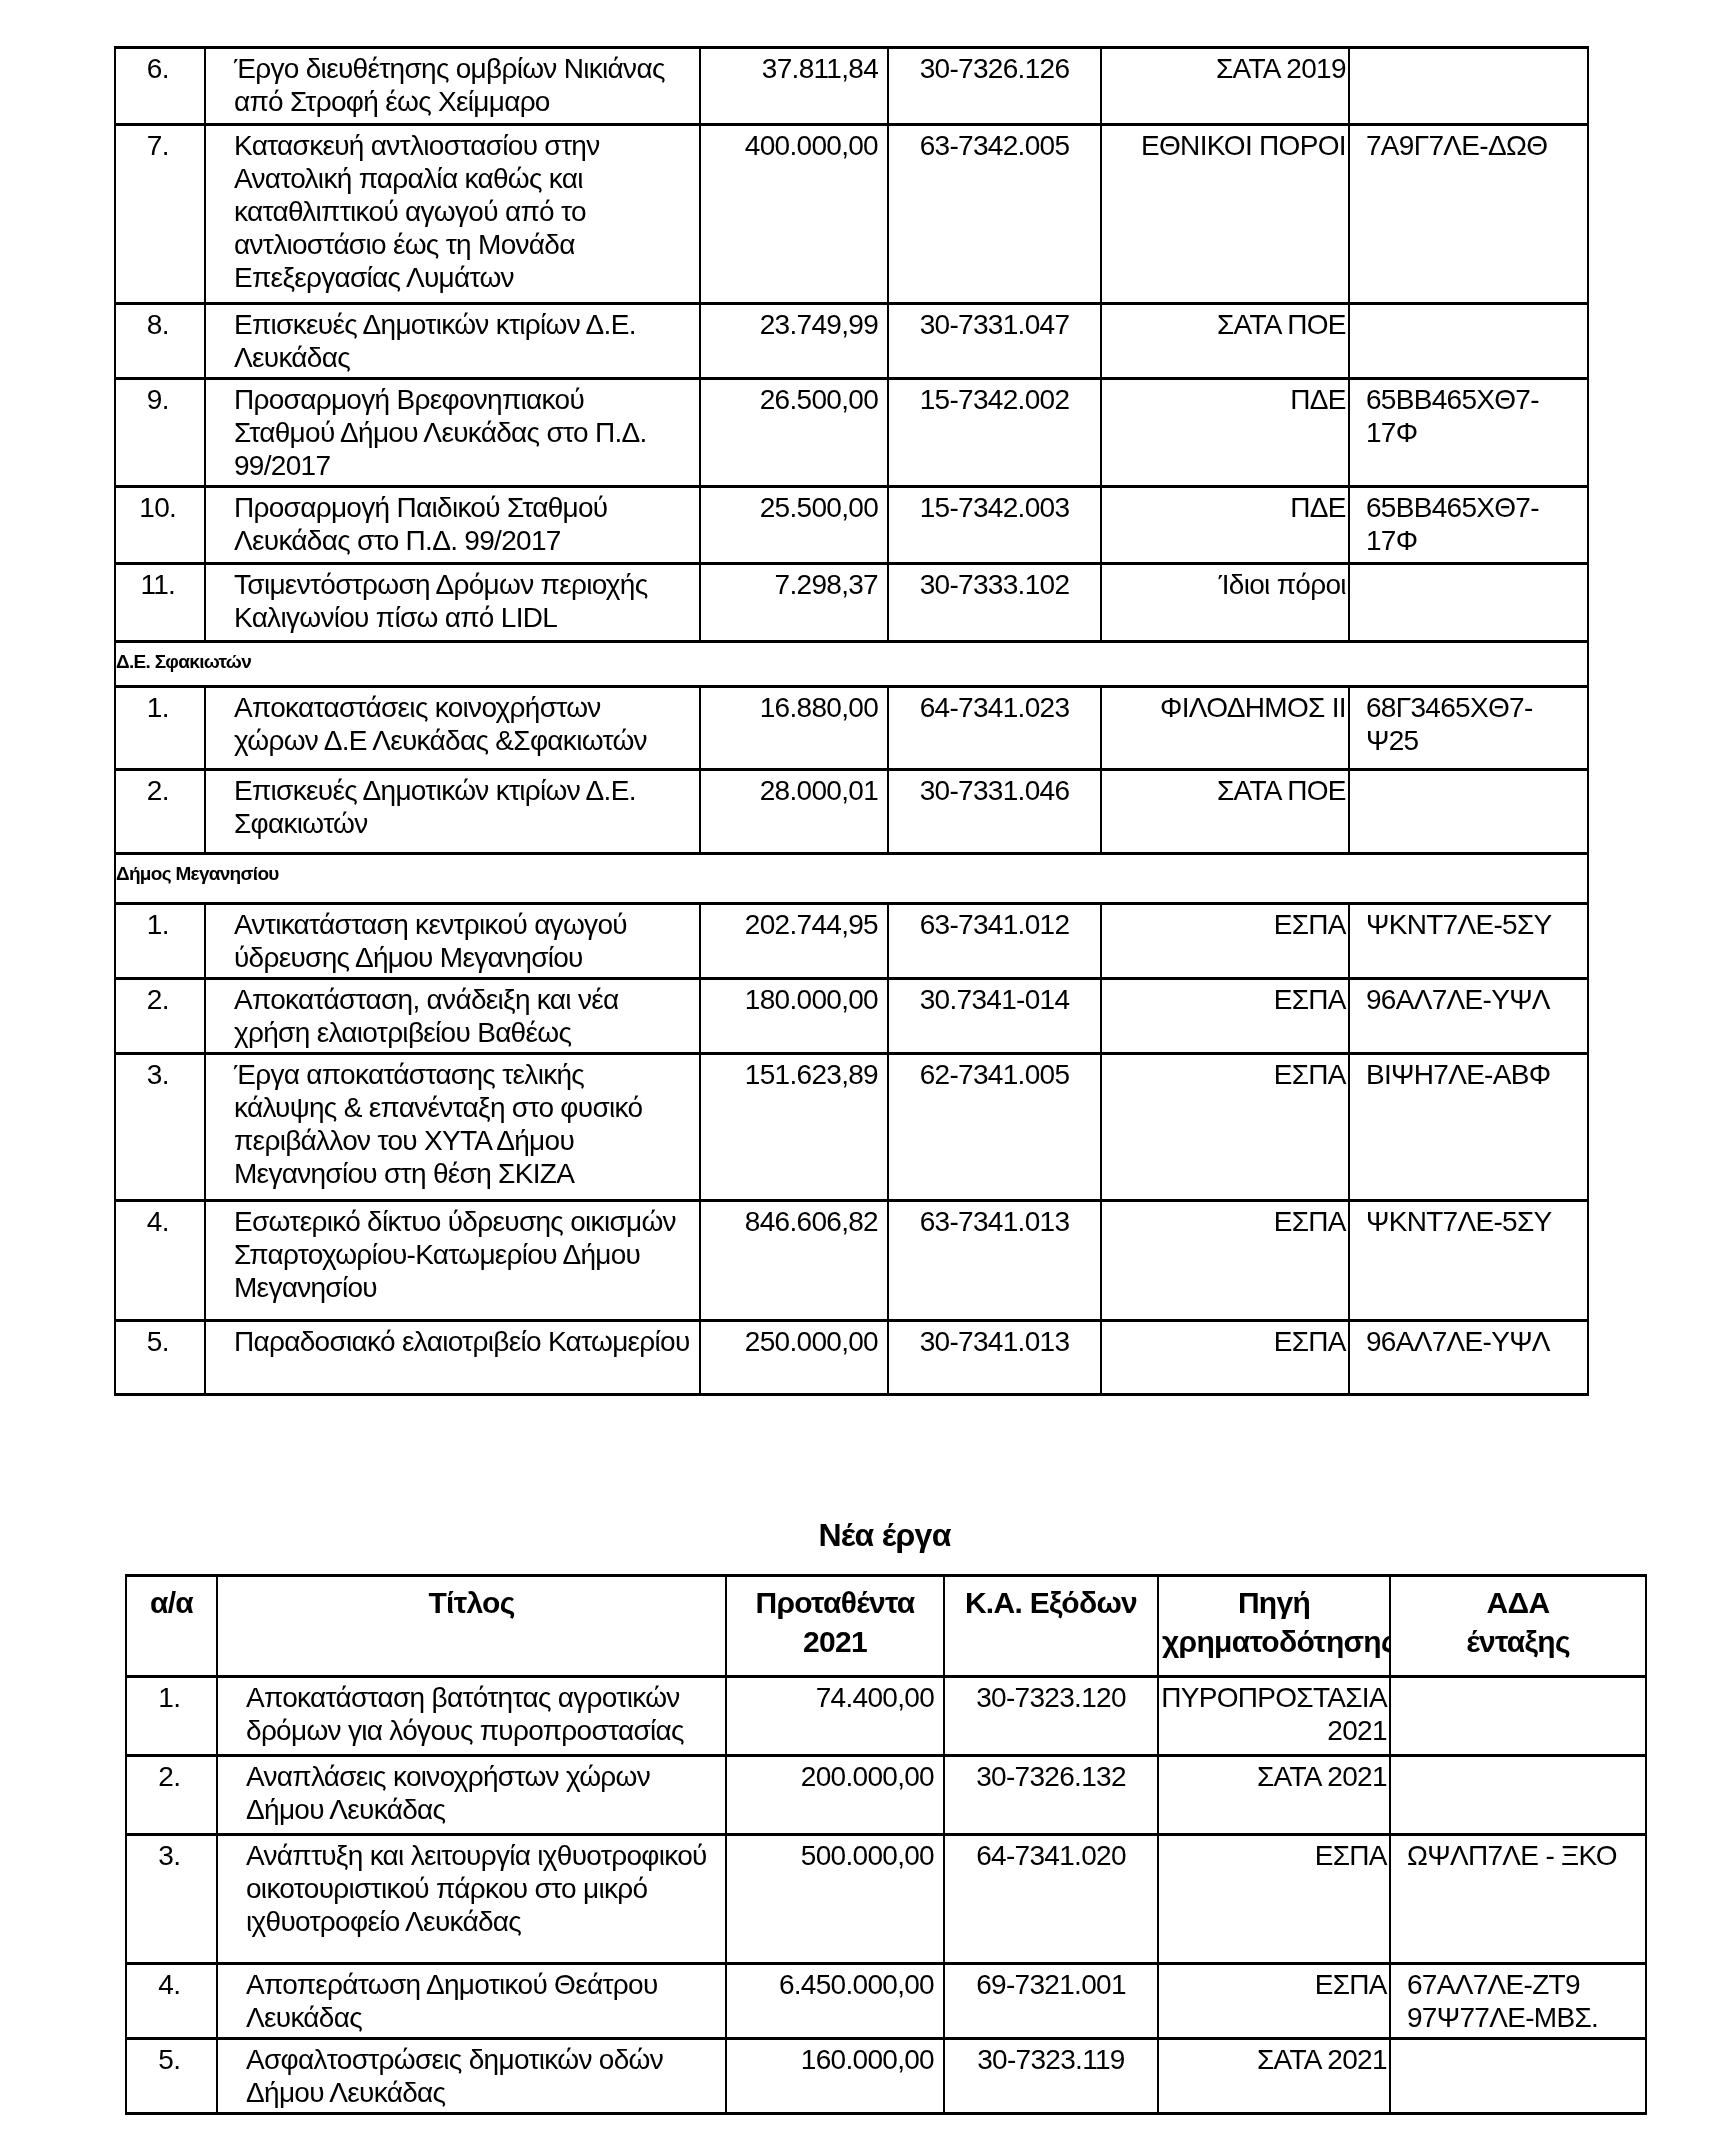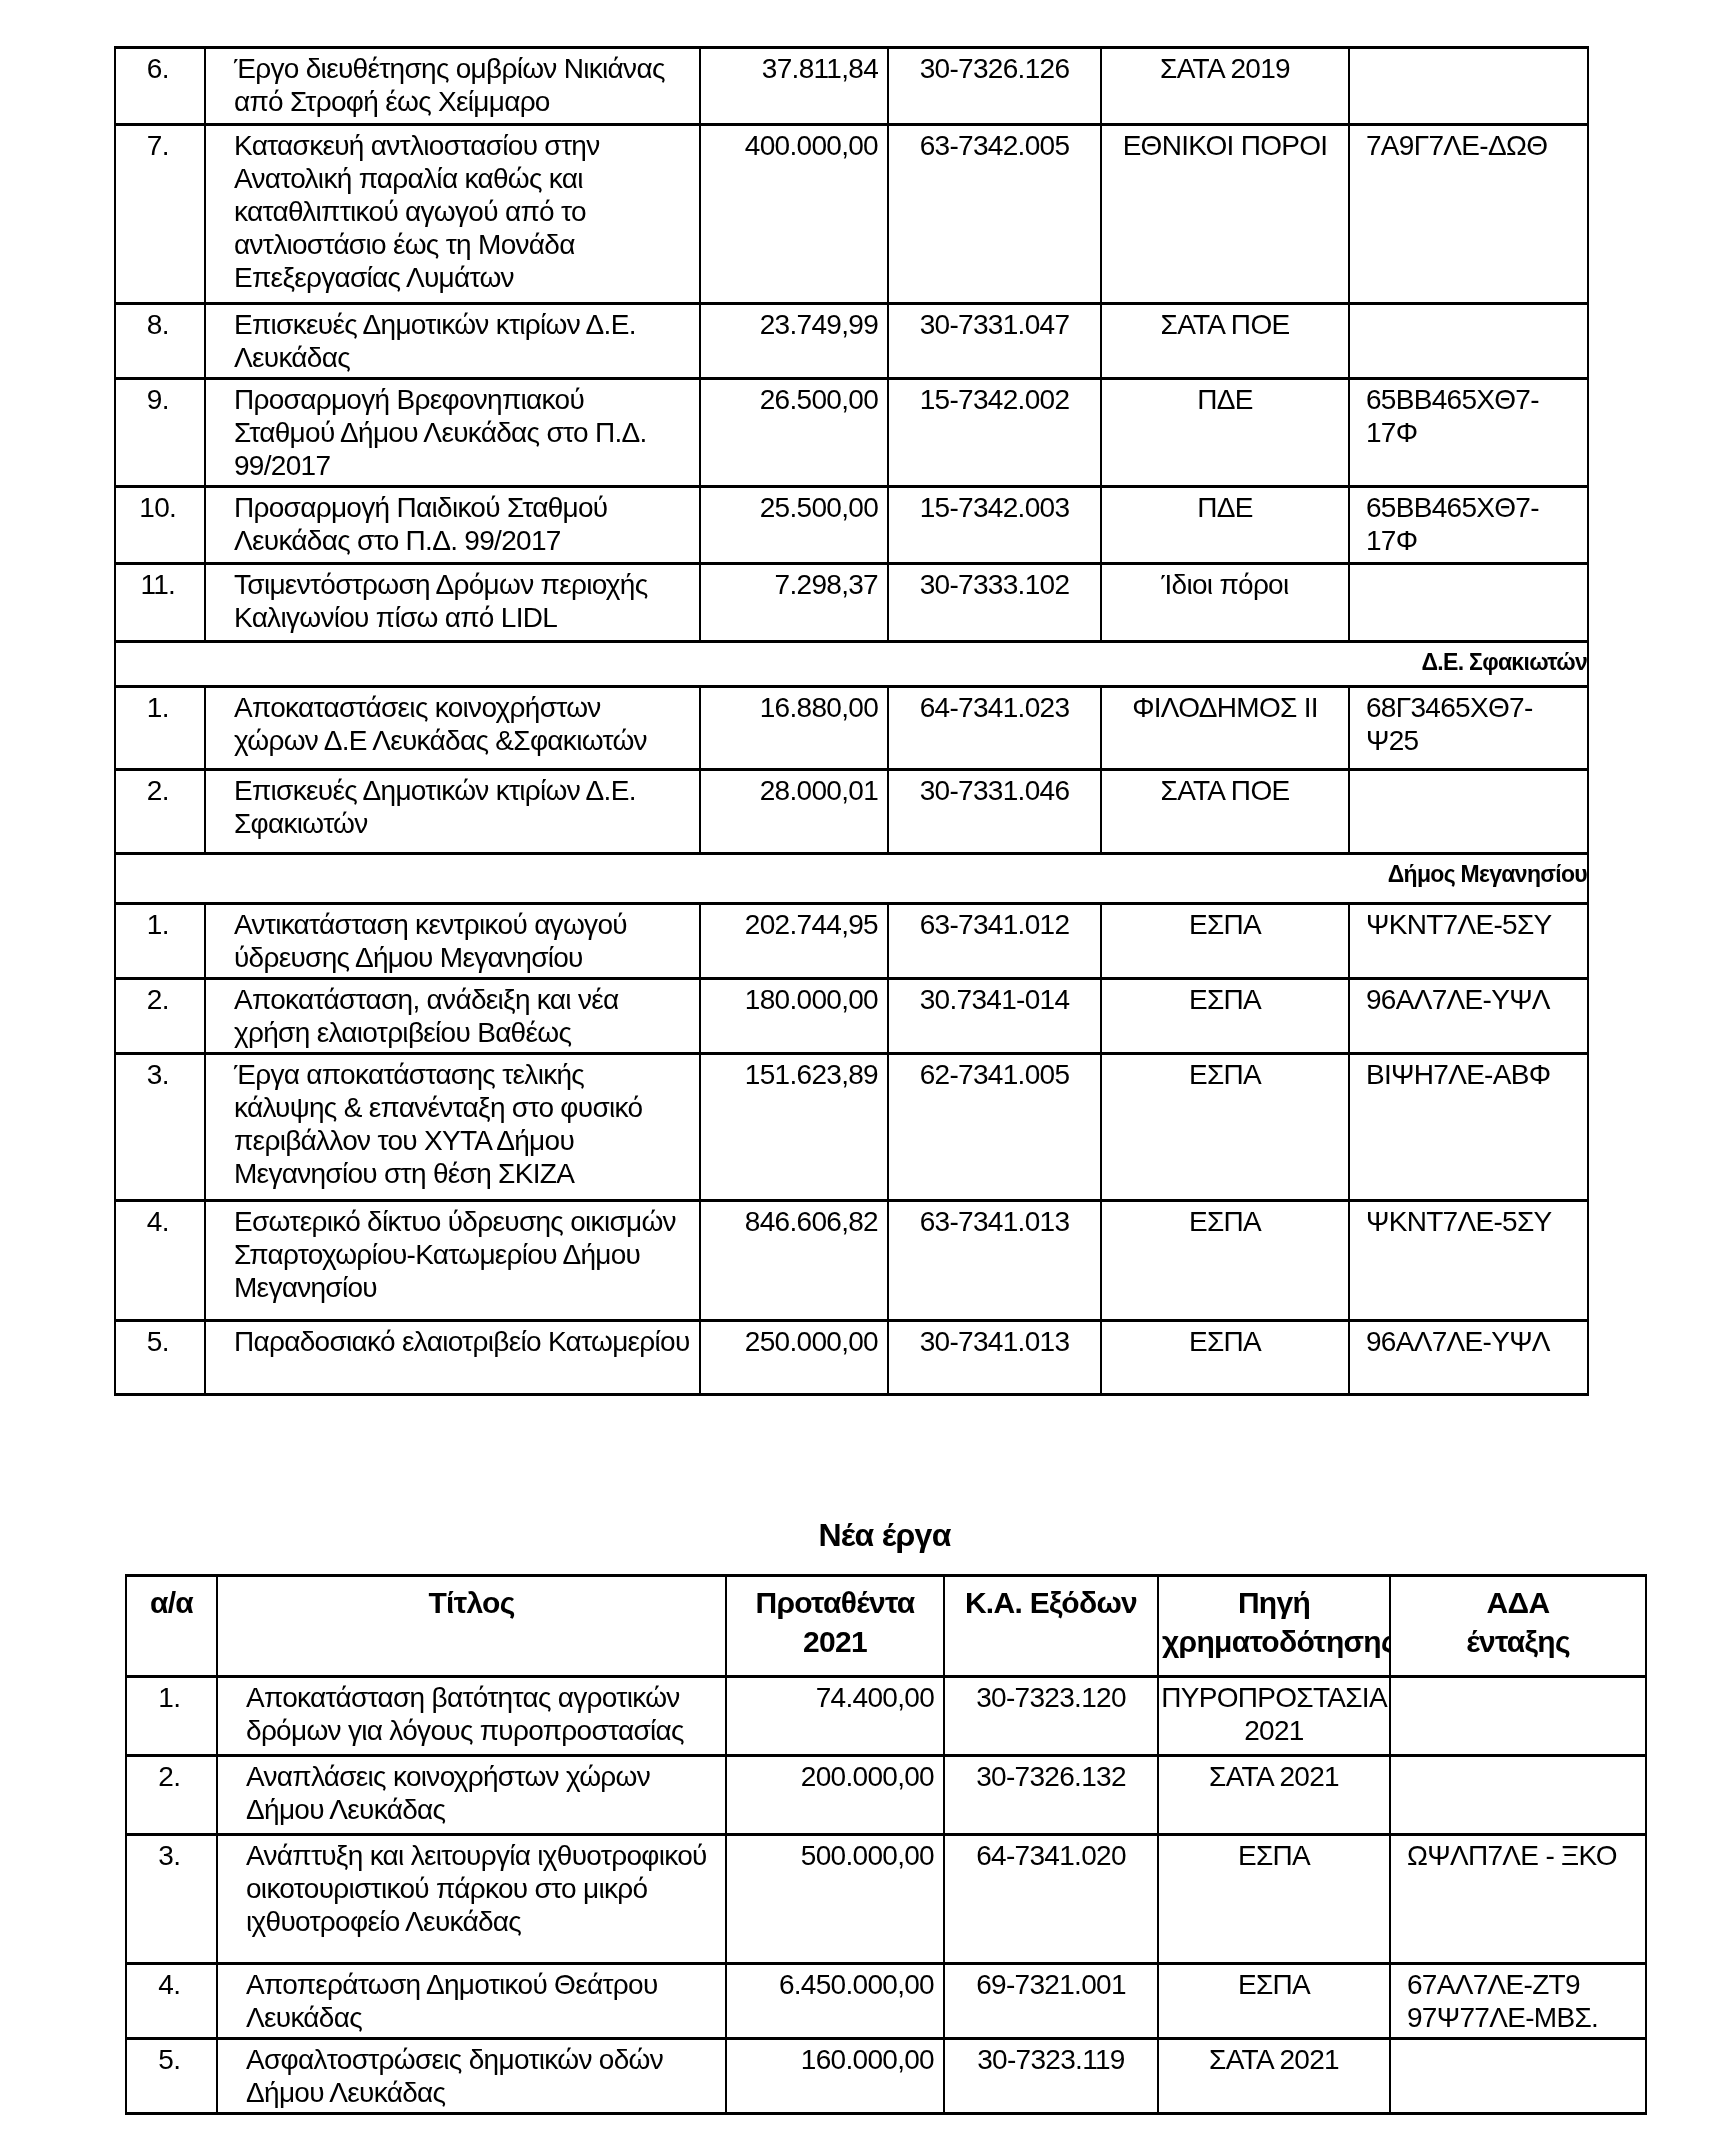--- a/index.html
+++ b/index.html
@@ -16,25 +16,25 @@
     font-size:28px;line-height:33px;letter-spacing:-0.7px;
   }
   .tbl thead th{
     font-weight:bold;text-align:center;vertical-align:top;
     white-space:pre-line;padding:6px 3px 14px;font-size:30px;line-height:39px;
   }
   .c-num{text-align:center;padding:3px 4.5px 0 0;}
   .c-title{text-align:left;padding:3px 9px 3px 28px;}
   .c-amount{text-align:right;padding:3px 9px 0 3px;}
   .c-code{text-align:center;padding:3px 3px 0;}
-  .c-source{text-align:center;padding:3px 2.2px 0;letter-spacing:-1.1px;}
+  .c-source{text-align:right;padding:3px 2.2px 0;letter-spacing:-1.1px;}
   .c-ada{text-align:left;padding:3px 6px 0 16px;white-space:pre-line;}
   .vb{vertical-align:bottom;padding-bottom:7.5px;margin-left:48px;}
   .section-row td{
-    text-align:right;font-weight:bold;font-size:23px;line-height:34px;
+    text-align:left;font-weight:bold;font-size:19px;line-height:34px;
     padding:2.2px 0 4.5px;
   }
   .page-heading{
     position:absolute;left:125px;width:1519px;top:1517px;height:42px;
     text-align:center;font-weight:bold;font-size:32px;letter-spacing:-0.7px;
   }
 </style>
 </head>
 <body>
 

